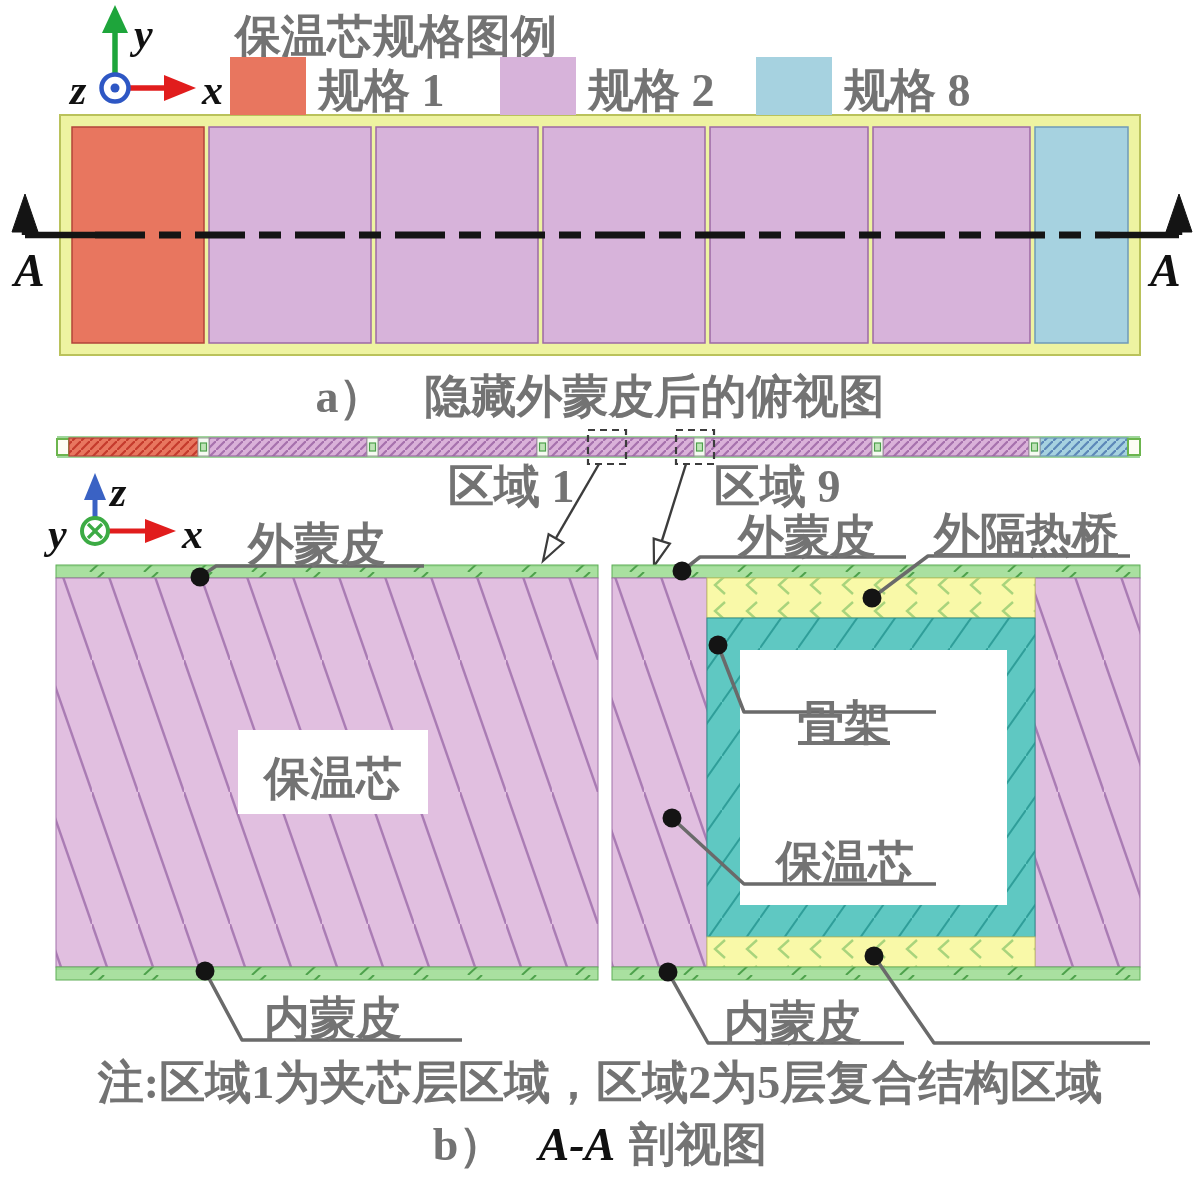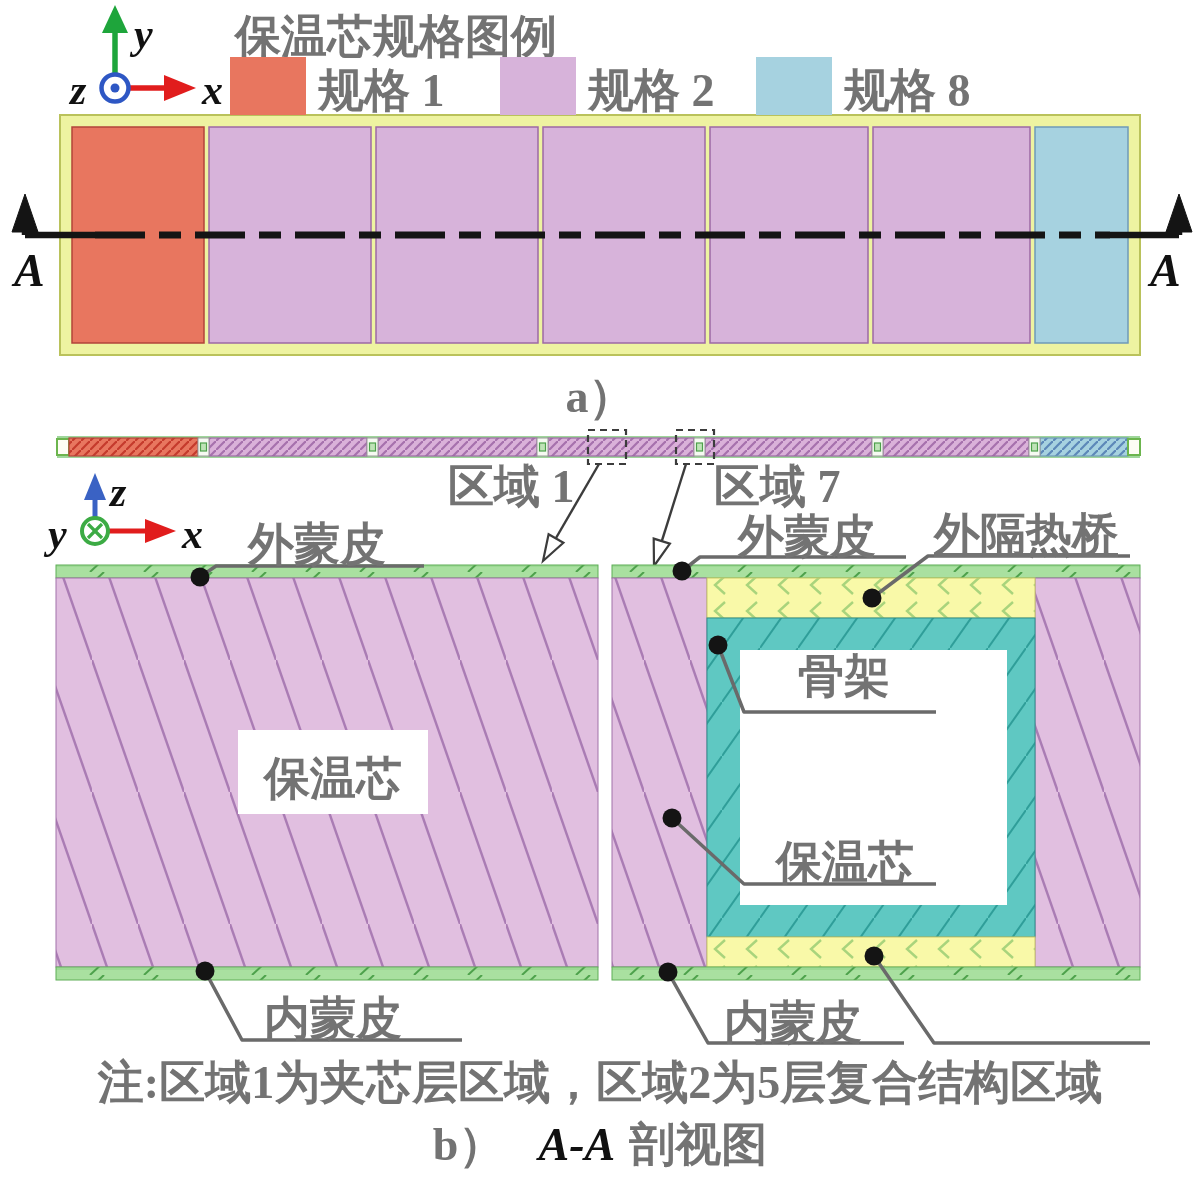--- a/index.html
+++ b/index.html
@@ -198,30 +198,31 @@
   <div class="txt it42" style="left:70px;top:66px;">z</div>
   <div class="txt it42" style="left:110px;top:468px;">z</div>
   <div class="txt it42" style="left:182px;top:510px;">x</div>
   <div class="txt it42" style="left:48px;top:510px;">y</div>
 
   <div class="txt it" style="left:14px;top:244px;">A</div>
   <div class="txt it" style="left:1150px;top:244px;">A</div>
 
   <div class="rowcenter" style="top:366px;gap:40px;">
     <span class="cn">a）</span>
+    <span class="cn">隐藏外蒙皮后的俯视图</span>
   </div>
 
   <div class="txt cn" style="left:448px;top:456px;">区域 1</div>
-  <div class="txt cn" style="left:714px;top:456px;">区域 7</div>
+  <div class="txt cn" style="left:714px;top:456px;">区域 9</div>
 
   <div class="txt cn" style="left:248px;top:514px;">外蒙皮</div>
   <div class="txt cn" style="left:738px;top:506px;">外蒙皮</div>
   <div class="txt cn" style="left:934px;top:504px;text-decoration:underline;">外隔热桥</div>
   <div class="txt cn" style="left:264px;top:748px;">保温芯</div>
-  <div class="txt cn" style="left:798px;top:646px;">骨架</div>
+  <div class="txt cn" style="left:798px;top:692px;text-decoration:underline;">骨架</div>
   <div class="txt cn" style="left:776px;top:832px;">保温芯</div>
   <div class="txt cn" style="left:264px;top:988px;">内蒙皮</div>
   <div class="txt cn" style="left:724px;top:992px;">内蒙皮</div>
 
   <div class="rowcenter" style="top:1052px;">
     <span class="cn">注:区域1为夹芯层区域，区域2为5层复合结构区域</span>
   </div>
 
   <div class="rowcenter" style="top:1114px;gap:34px;">
     <span class="cn">b）</span>

